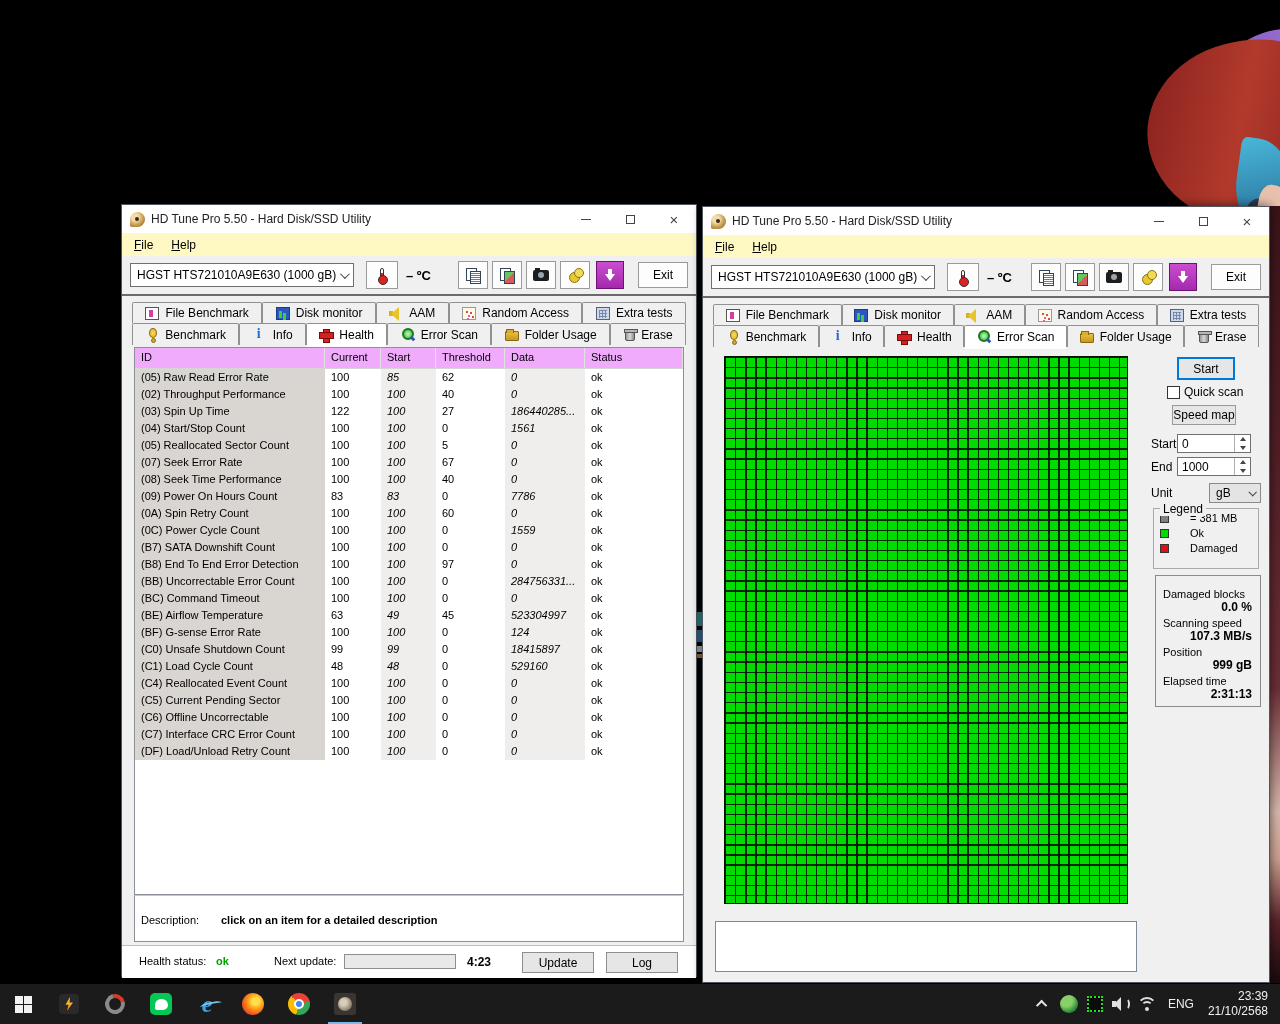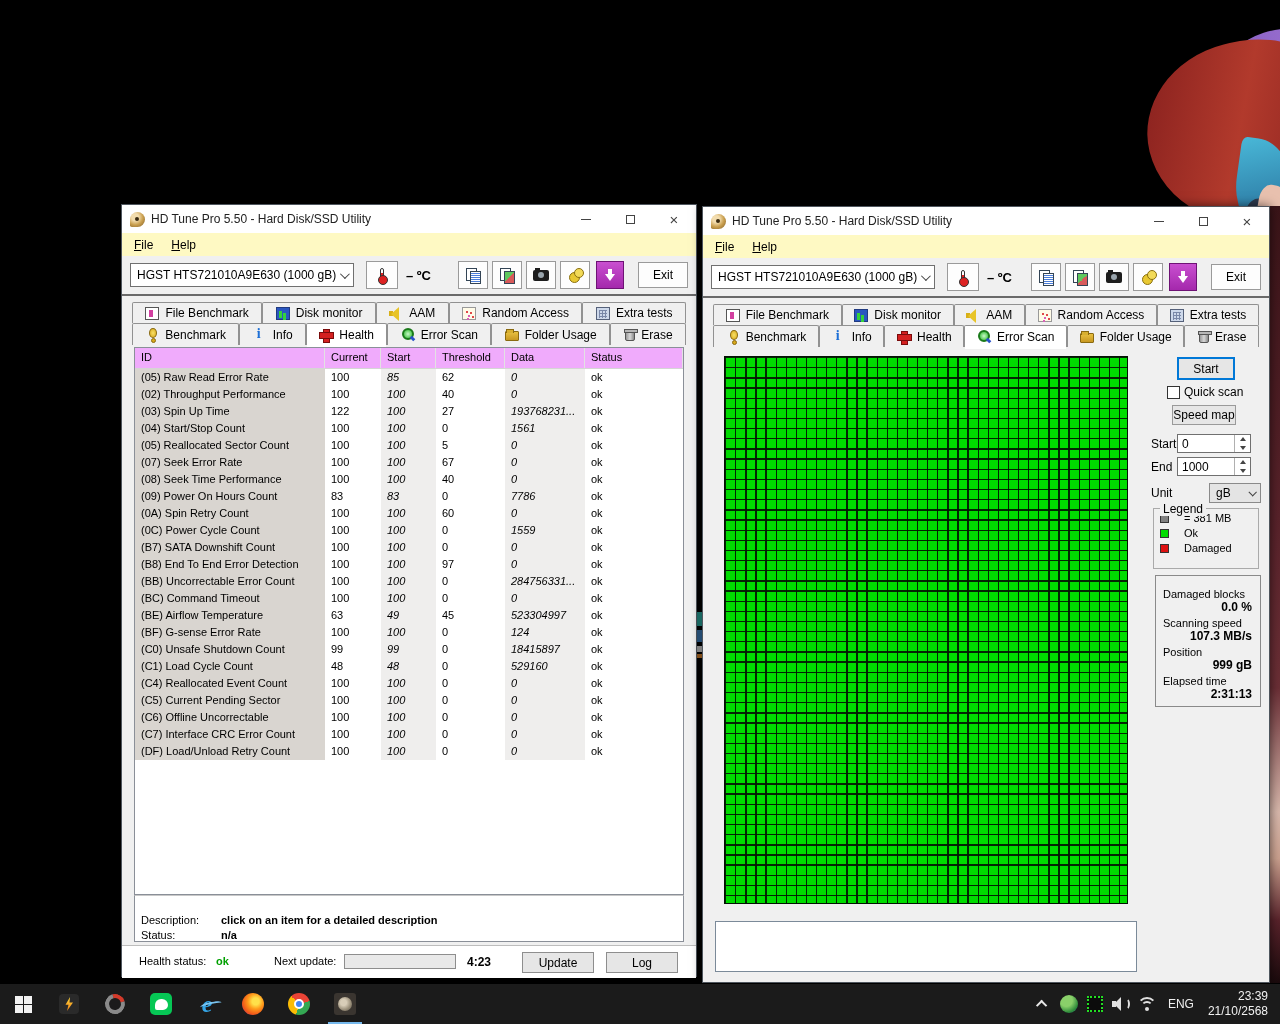--- a/index.html
+++ b/index.html
@@ -140,21 +140,21 @@
   .spin-box { width:74px; height:19px; background:#fff; border:1px solid #707070; display:flex; align-items:center; padding-left:4px; position:relative; font-size:12px; }
   .spin-btns { position:absolute; right:0; top:0; width:16px; height:100%; border-left:1px solid #b0b0b0; display:flex; flex-direction:column; }
   .spin-btns b { flex:1; display:flex; align-items:center; justify-content:center; }
   .arrow-up { width:0; height:0; border-left:3px solid transparent; border-right:3px solid transparent; border-bottom:4px solid #444; }
   .arrow-dn { width:0; height:0; border-left:3px solid transparent; border-right:3px solid transparent; border-top:4px solid #444; }
   .unit-row { position:absolute; left:448px; top:276px; display:flex; align-items:center; font-size:12px; width:110px; }
   .unit-select { margin-left:auto; width:52px; height:20px; background:#e4e4e4; border:1px solid #8a8a8a; display:flex; align-items:center; padding-left:6px; font-size:12px; }
   .unit-select .chev { margin-left:auto; margin-right:5px; width:6px; height:6px; border-right:1px solid #444; border-bottom:1px solid #444; transform:rotate(45deg) translateY(-1px); }
   .legend-box { position:absolute; left:450px; top:301px; width:106px; height:61px; border:1px solid #aaa; }
   .legend-title { position:absolute; top:-7px; left:6px; background:#f0f0f0; padding:0 3px; font-size:12px; }
-  .legend-line { display:flex; align-items:center; gap:15px; margin:3px 0 0 6px; font-size:11px; }
+  .legend-line { display:flex; align-items:center; gap:21px; margin:3px 0 0 6px; font-size:11px; }
   .sq { width:9px; height:9px; border:1px solid #333; flex:none; }
   .stats-box { position:absolute; left:452px; top:368px; width:106px; height:132px; border:1px solid #8a8a8a; padding-top:12px; }
   .stat-label { font-size:11px; padding-left:7px; }
   .stat-value { font-size:12px; font-weight:bold; text-align:right; padding-right:8px; margin-bottom:3px; }
 
   
   .taskbar { position:absolute; left:0; top:984px; width:1280px; height:40px; background:#1b1b1b; display:flex; align-items:center; z-index:50; }
   .tb-slot { width:46px; height:40px; display:flex; align-items:center; justify-content:center; position:relative; flex:none; }
   .tb-slot.active::after { content:""; position:absolute; left:6px; right:6px; bottom:0; height:2px; background:#76b9ed; }
   .win-start { width:17px; height:17px; background:linear-gradient(#fff,#fff); 
@@ -327,21 +327,21 @@
           <span class="tc w-worst tc-worst">100</span>
           <span class="tc w-thr tc-thr">40</span>
           <span class="tc w-data tc-data">0</span>
           <span class="tc w-status tc-status">ok</span>
         </div>
         <div class="trow">
           <span class="tc w-id tc-id">(03) Spin Up Time</span>
           <span class="tc w-cur tc-cur">122</span>
           <span class="tc w-worst tc-worst">100</span>
           <span class="tc w-thr tc-thr">27</span>
-          <span class="tc w-data tc-data">193768231...</span>
+          <span class="tc w-data tc-data">186440285...</span>
           <span class="tc w-status tc-status">ok</span>
         </div>
         <div class="trow">
           <span class="tc w-id tc-id">(04) Start/Stop Count</span>
           <span class="tc w-cur tc-cur">100</span>
           <span class="tc w-worst tc-worst">100</span>
           <span class="tc w-thr tc-thr">0</span>
           <span class="tc w-data tc-data">1561</span>
           <span class="tc w-status tc-status">ok</span>
         </div>
@@ -497,24 +497,20 @@
           <span class="tc w-data tc-data">0</span>
           <span class="tc w-status tc-status">ok</span>
         </div>
       </div>
   </div>
 
   <div class="desc-area">
     <div class="desc-line">
       <span class="desc-label">Description:</span>
       <span class="desc-value">click on an item for a detailed description</span>
-    </div>
-    <div class="desc-line">
-      <span class="desc-label">Status:</span>
-      <span class="desc-value">n/a</span>
     </div>
   </div>
 
   <div class="status-strip">
     <span class="lbl" style="left:17px">Health status:</span>
     <span class="lbl hs-ok" style="left:94px">ok</span>
     <span class="lbl" style="left:152px">Next update:</span>
     <span class="nu-bar"><span class="nu-fill" style="width: 13%;"></span></span>
     <span class="nu-time">4:23</span>
     <span class="sbtn" style="left:400px">Update</span>

